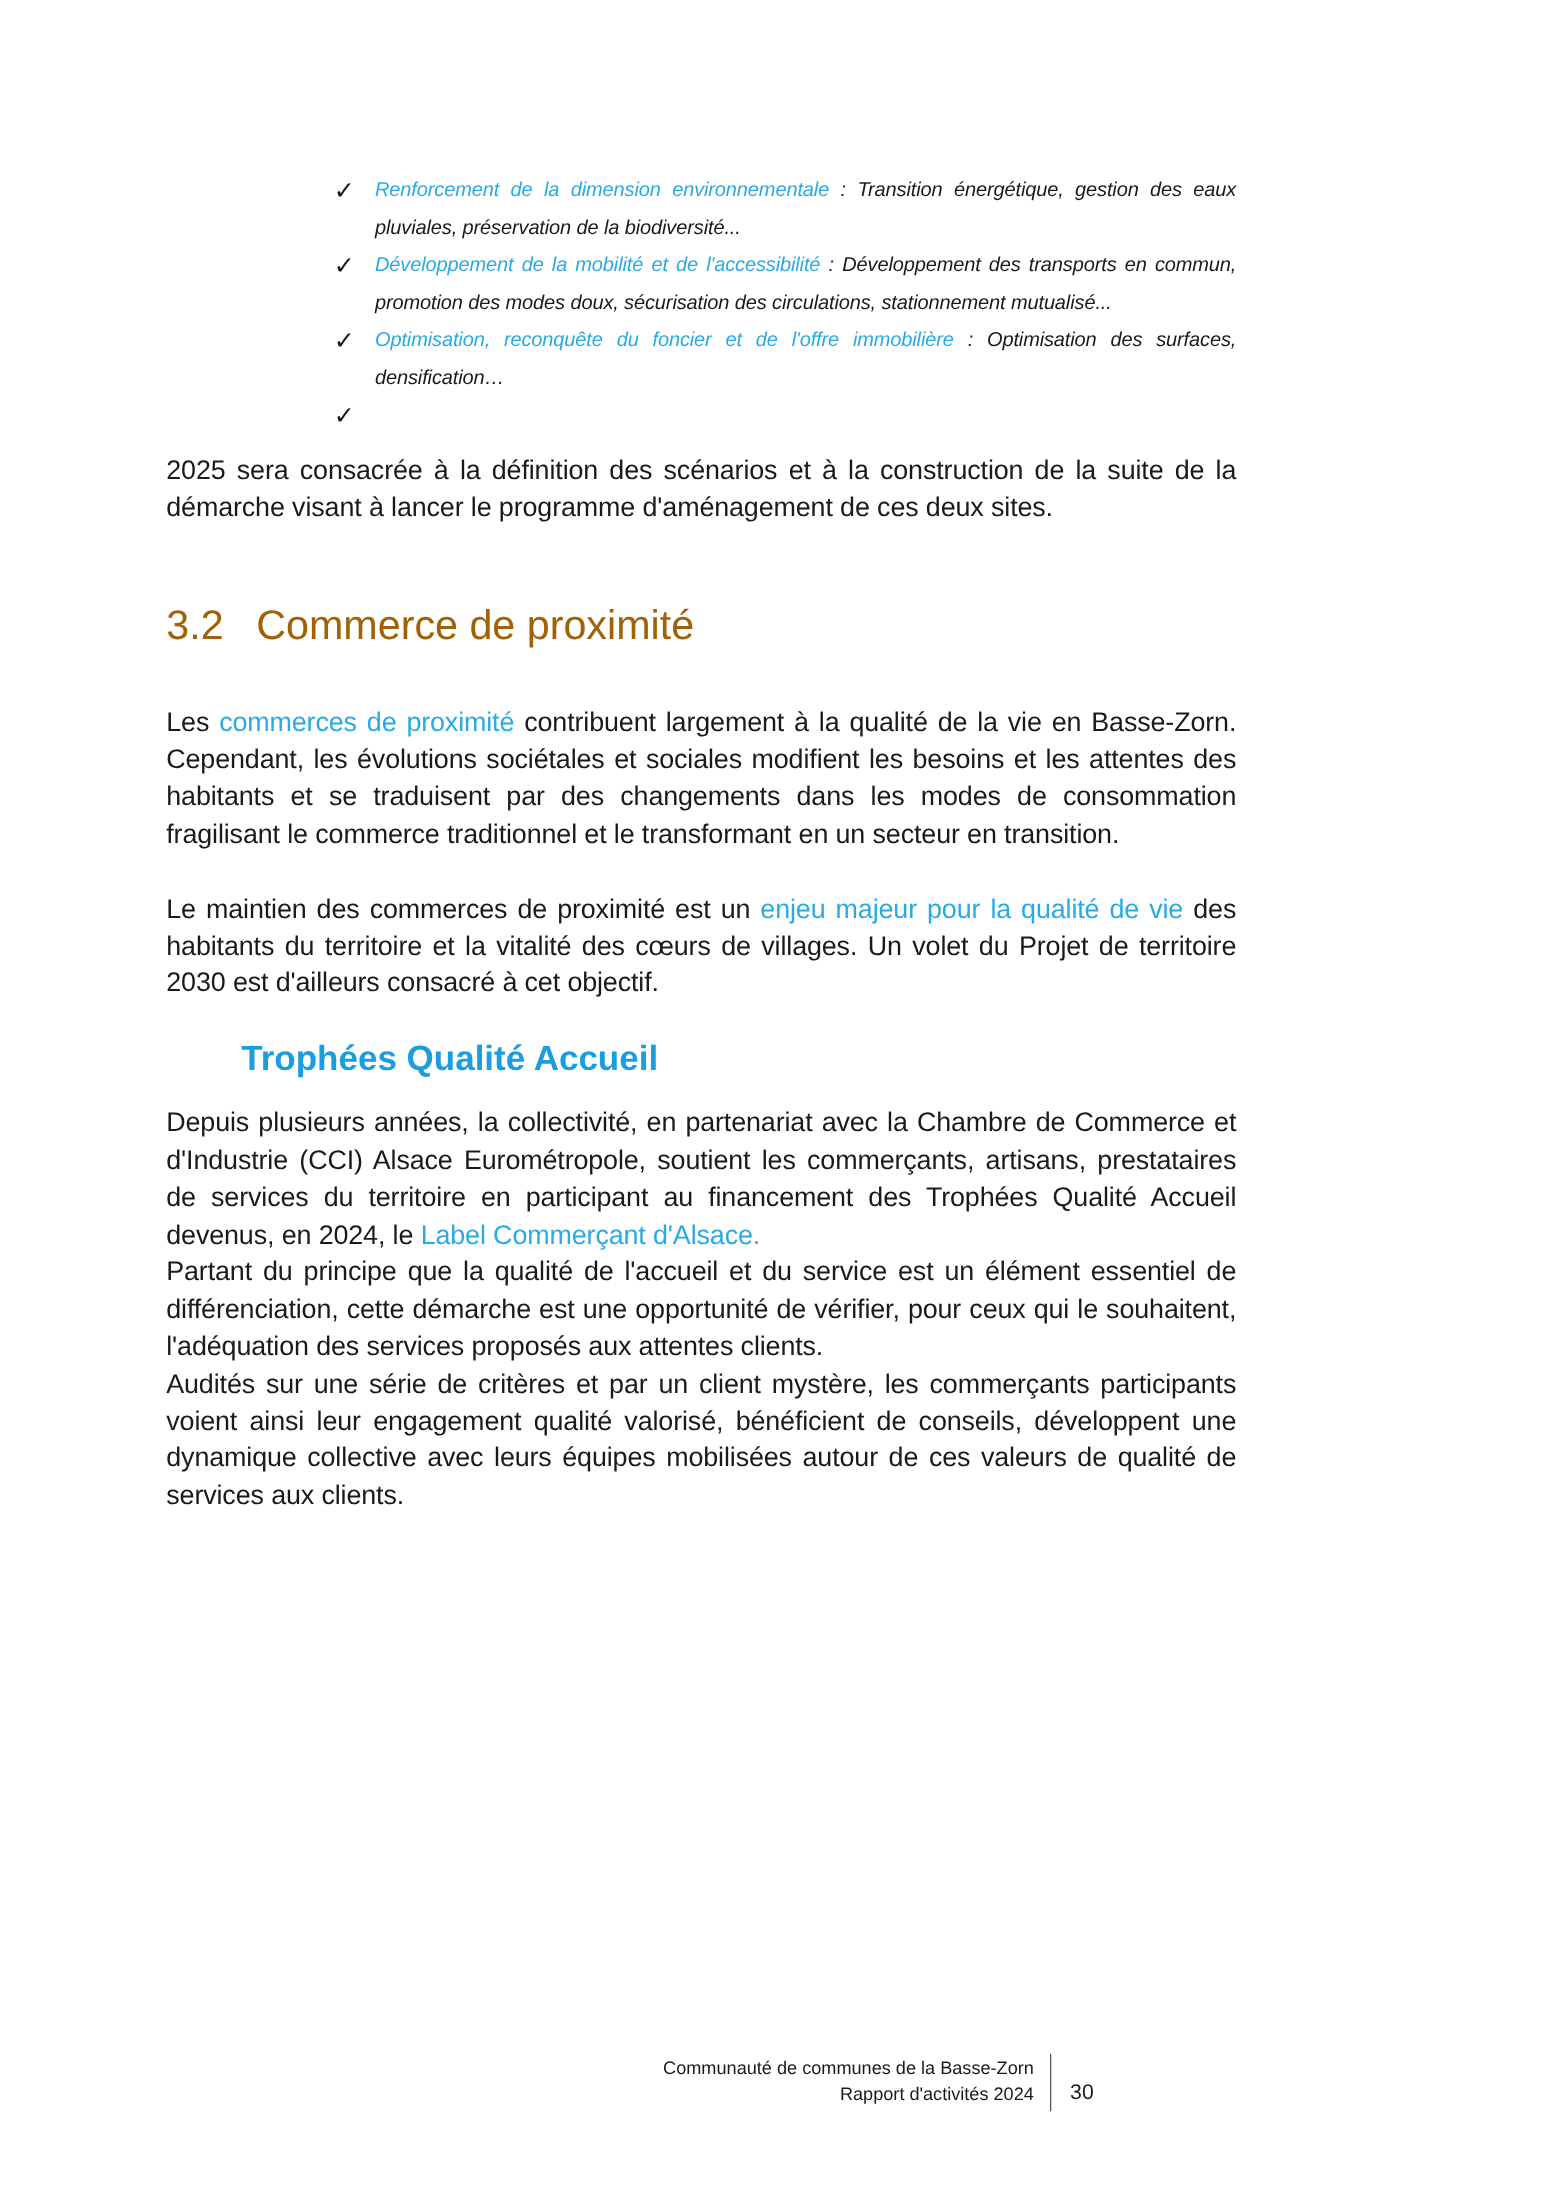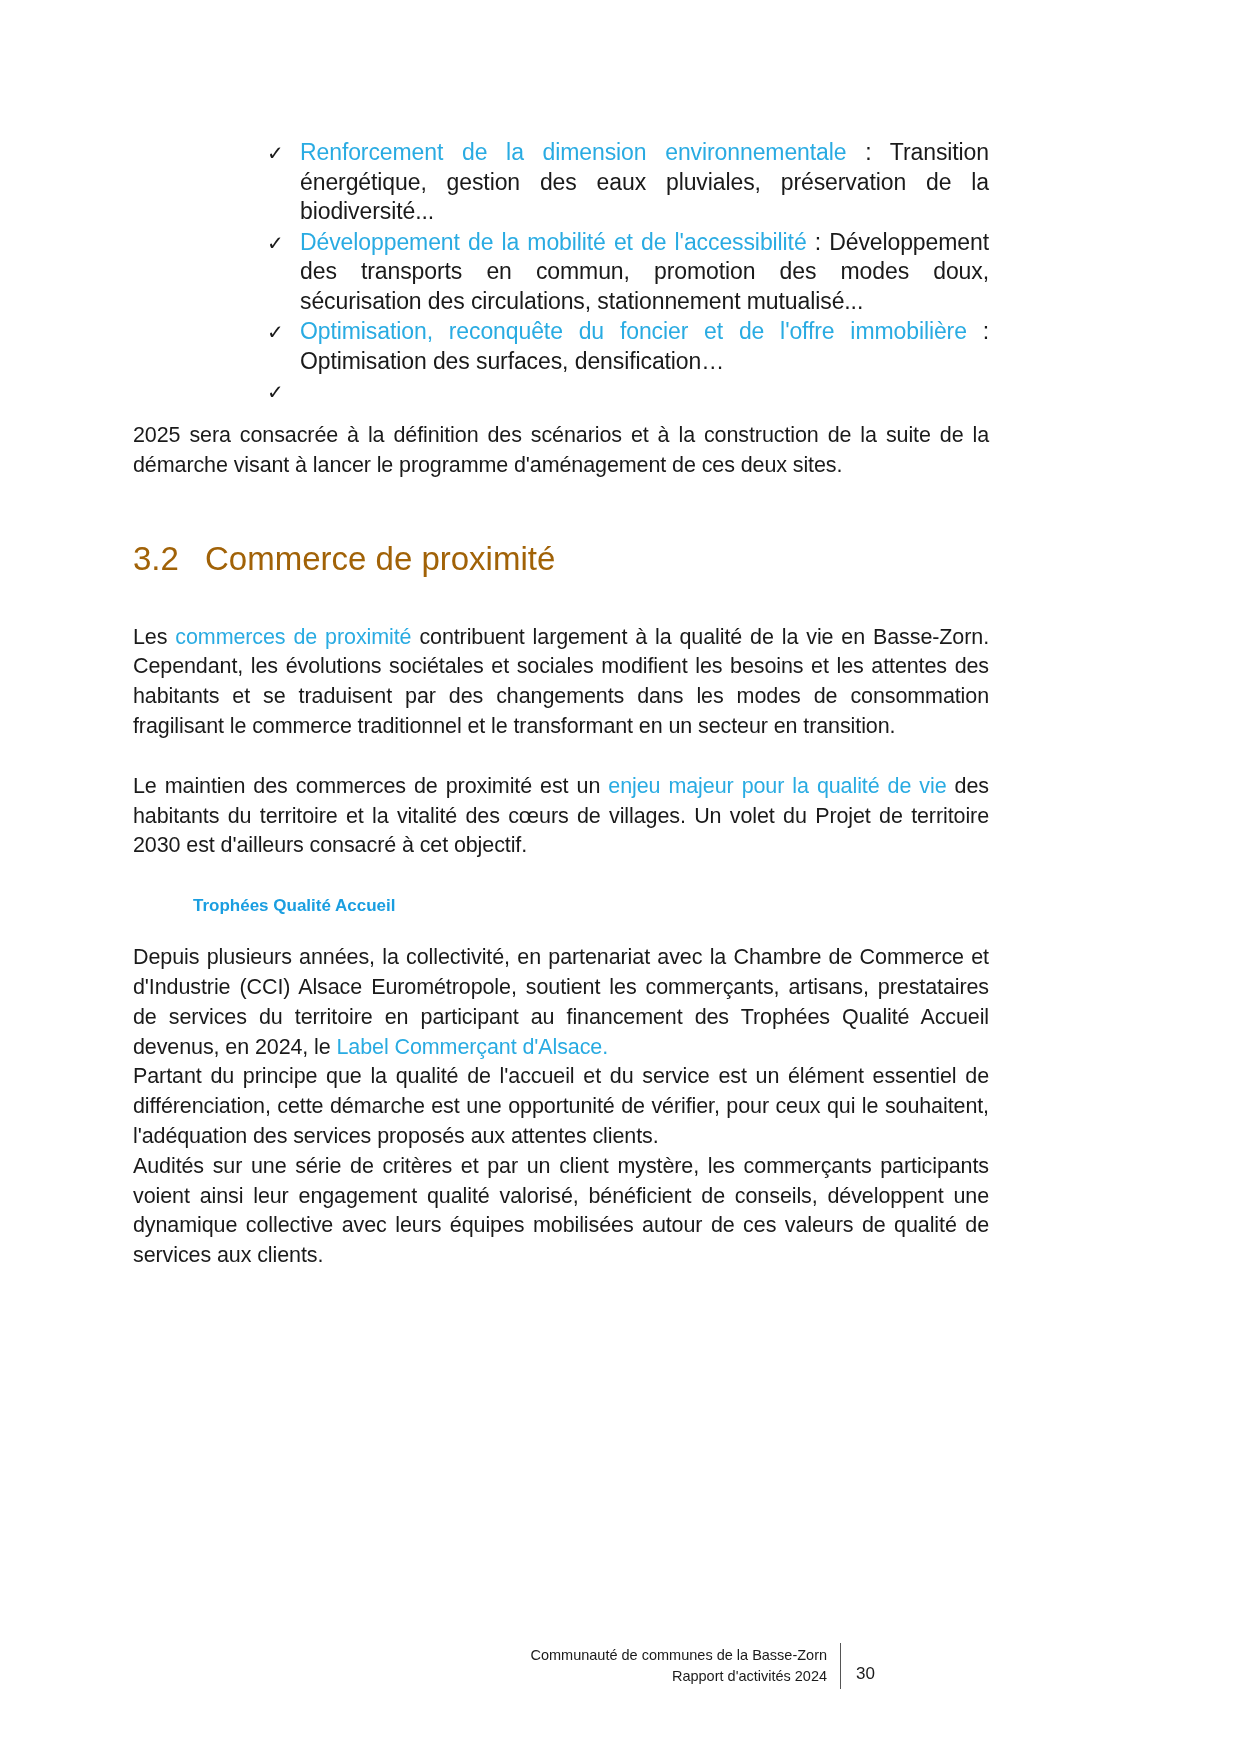--- a/index.html
+++ b/index.html
@@ -47,26 +47,27 @@
   .bullet .check {
     position: absolute;
     left: 134px;
     top: 1px;
     font-size: 20px;
     line-height: 29.5px;
     color: #1a1a1a;
   }
   .bullet p {
     margin: 0;
-    font-size: 23px;
+    font-size: 16px;
     line-height: 29.5px;
     text-align: justify;
     text-justify: inter-word;
     letter-spacing: -0.1px;
     color: #1a1a1a;
+    font-style: italic;
   }
   .bullet p.last-line-left { text-align-last: left; }
 
   .accent  { color: #29abe2; }
 
   
   .para {
     margin: 0;
     font-size: 21.5px;
     line-height: 29.8px;
@@ -91,21 +92,21 @@
     color: #a16207;
     letter-spacing: 0px;
     line-height: 40px;
     white-space: pre;
   }
   .h2 .num { display: inline-block; width: 72px; }
 
   
   .h3 {
     margin: 0 0 0 60px;
-    font-size: 17px;
+    font-size: 28px;
     font-weight: bold;
     color: #1a9ee0;
     line-height: 30px;
   }
 
   
   .footer {
     position: absolute;
     left: 0;
     top: 1643px;

